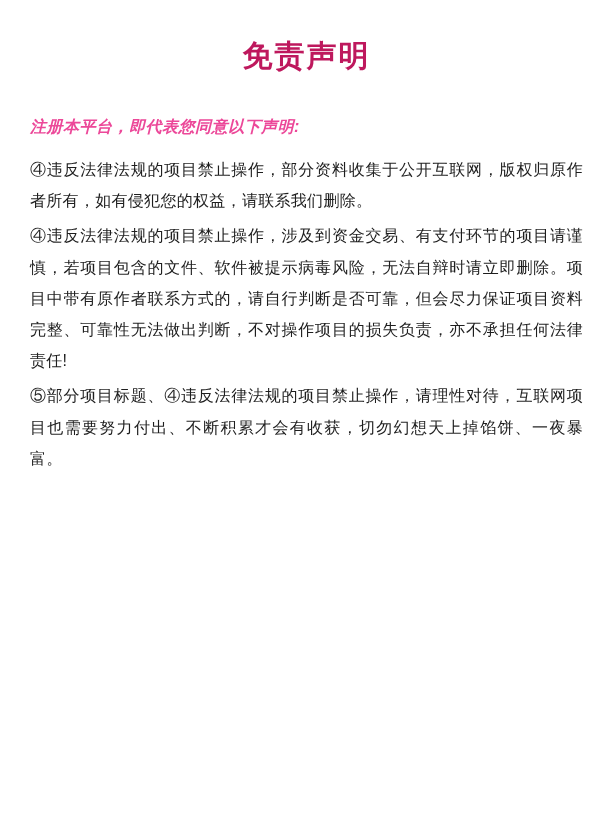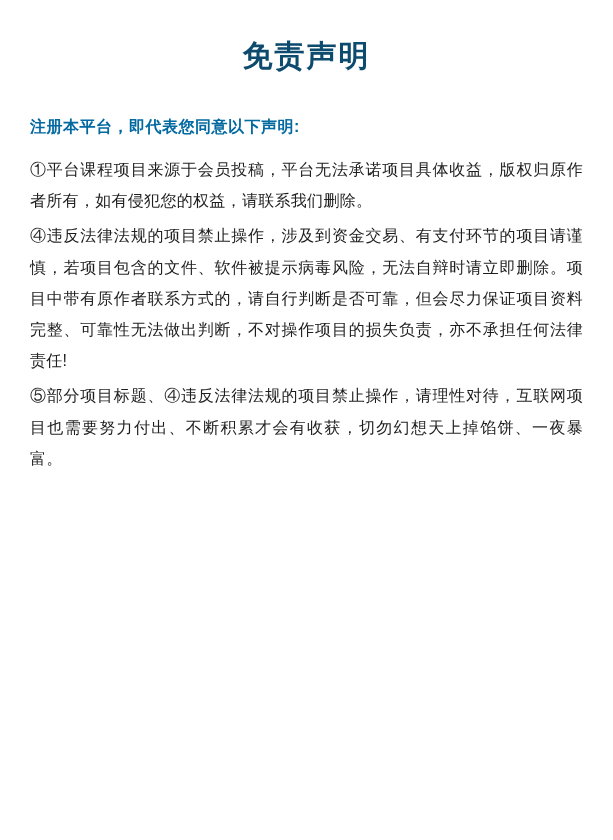--- a/index.html
+++ b/index.html
@@ -16,48 +16,49 @@
   }
   .page {
     width: 613px;
     height: 840px;
     box-sizing: border-box;
     padding: 0 30px;
     position: relative;
   }
   .doc-title {
     text-align: center;
-    color: #0c4a6e;
+    color: #be185d;
     font-size: 30px;
     font-weight: bold;
     letter-spacing: 2px;
     margin: 0;
     padding-top: 36px;
     padding-bottom: 10px;
   }
   .lead {
-    color: #0369a1;
+    color: #ec4899;
     font-size: 16px;
     font-weight: bold;
     margin-top: 30px;
     margin-bottom: 16px;
     letter-spacing: 0.5px;
+    font-style: italic;
   }
   .para {
     font-size: 16px;
     line-height: 1.95;
     color: #1e1e1e;
     margin: 0 0 4px 0;
     text-align: justify;
     text-justify: inter-ideograph;
     letter-spacing: 0.3px;
   }
 </style>
 </head>
 <body>
 
 <div class="page">
   <h1 class="doc-title">免责声明</h1>
   <div class="lead">注册本平台，即代表您同意以下声明:</div>
-  <p class="para">①平台课程项目来源于会员投稿，平台无法承诺项目具体收益，版权归原作者所有，如有侵犯您的权益，请联系我们删除。</p>
+  <p class="para">④违反法律法规的项目禁止操作，部分资料收集于公开互联网，版权归原作者所有，如有侵犯您的权益，请联系我们删除。</p>
   <p class="para">④违反法律法规的项目禁止操作，涉及到资金交易、有支付环节的项目请谨慎，若项目包含的文件、软件被提示病毒风险，无法自辩时请立即删除。项目中带有原作者联系方式的，请自行判断是否可靠，但会尽力保证项目资料完整、可靠性无法做出判断，不对操作项目的损失负责，亦不承担任何法律责任!</p>
   <p class="para">⑤部分项目标题、④违反法律法规的项目禁止操作，请理性对待，互联网项目也需要努力付出、不断积累才会有收获，切勿幻想天上掉馅饼、一夜暴富。</p>
 </div>
 
 </body></html>

